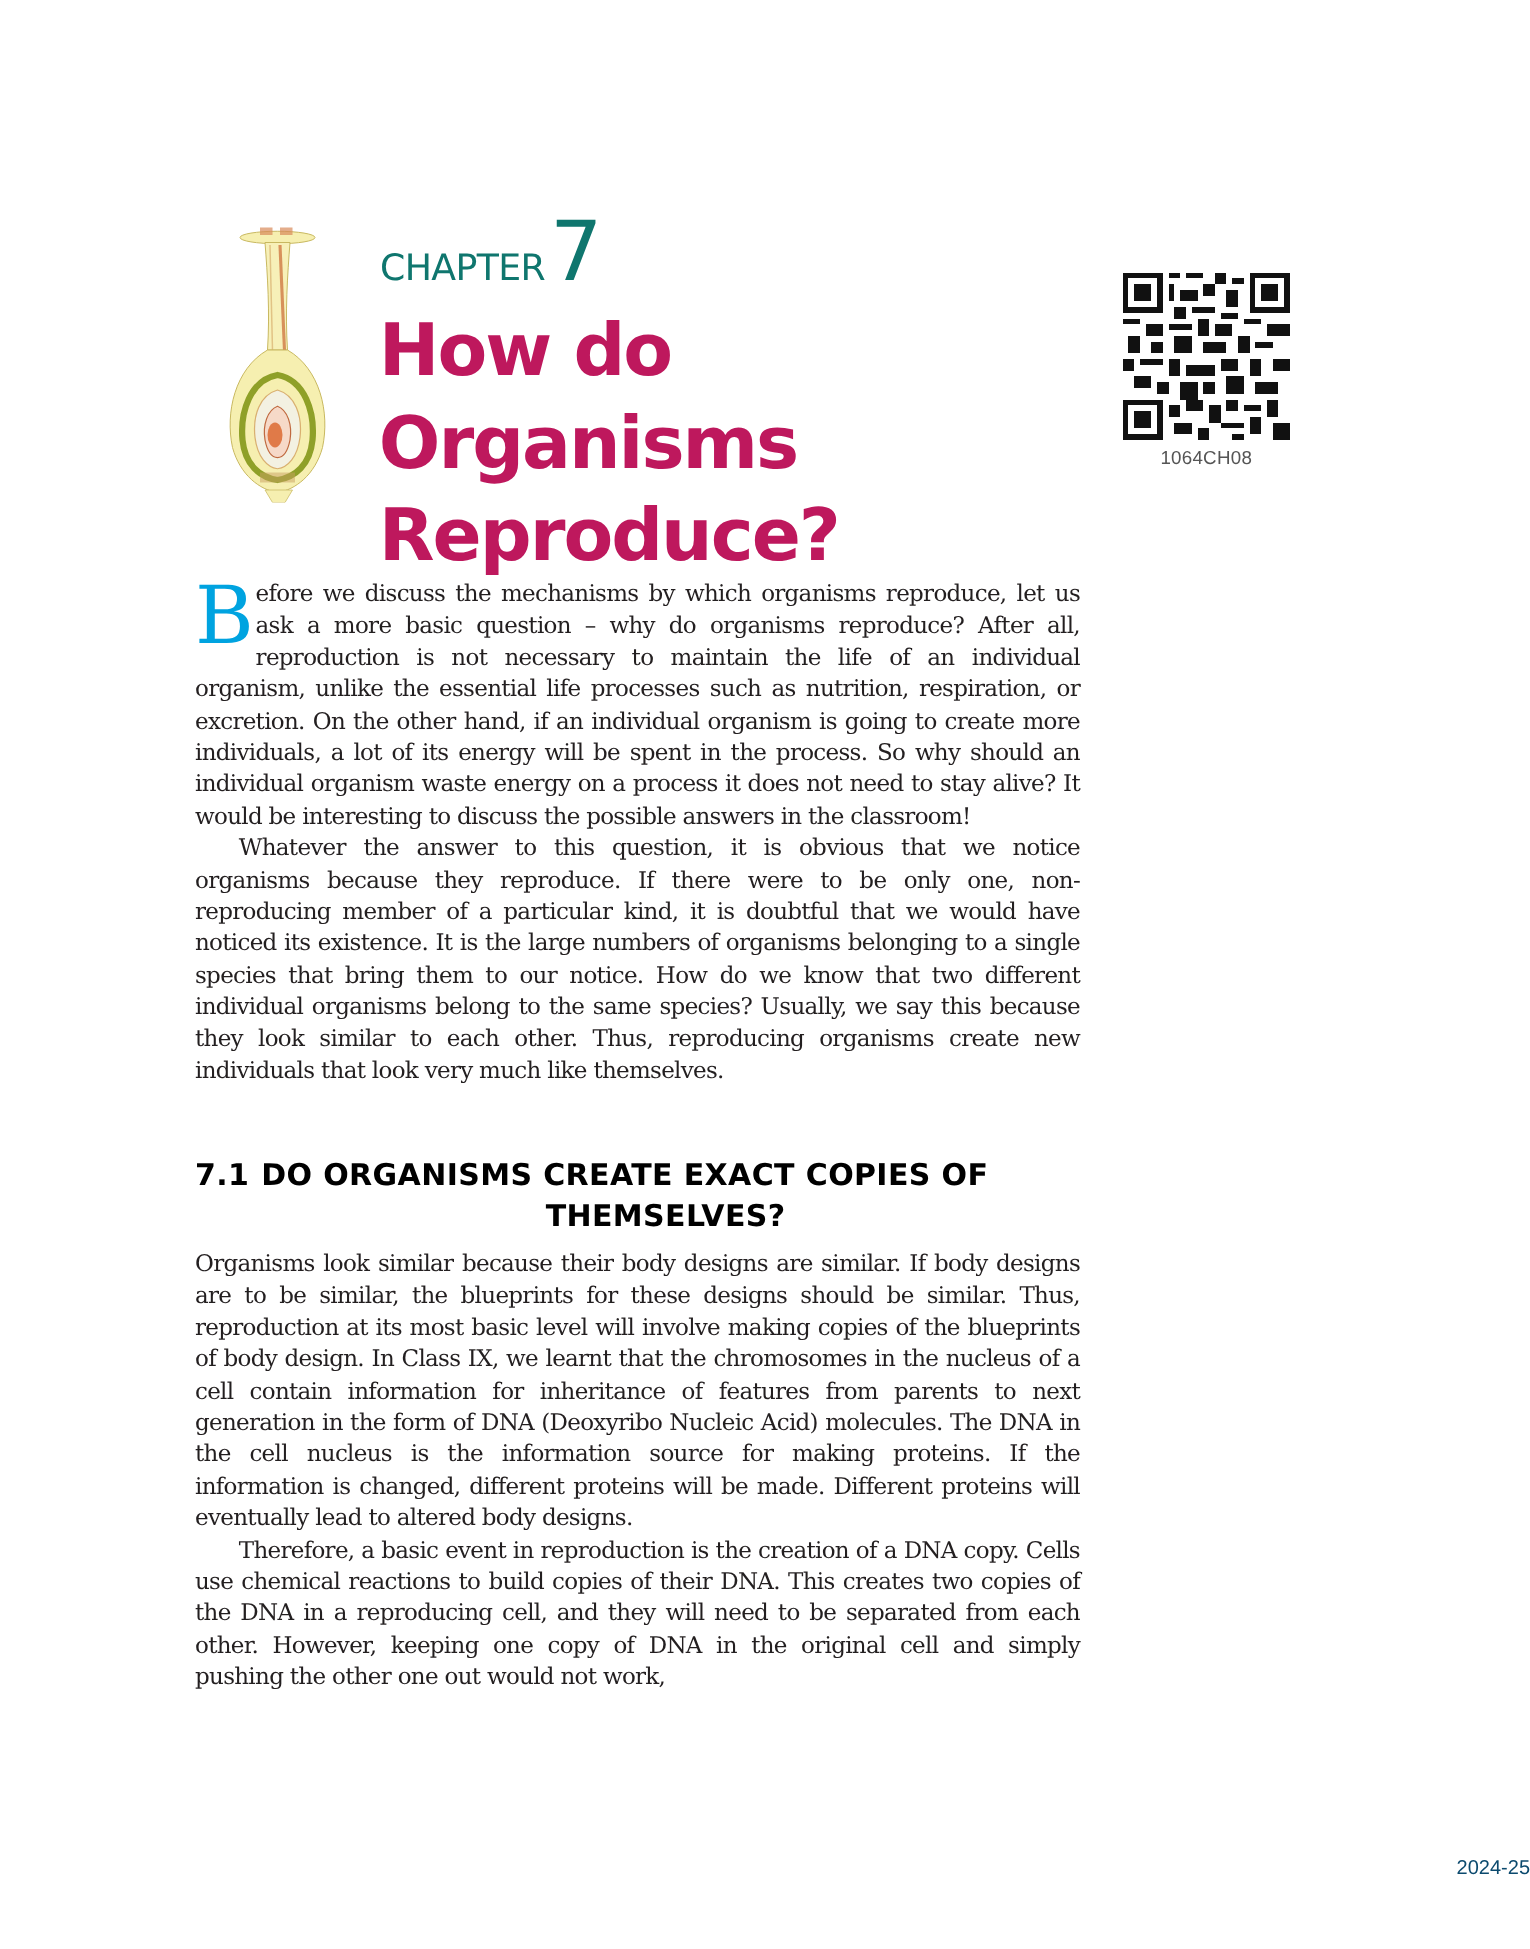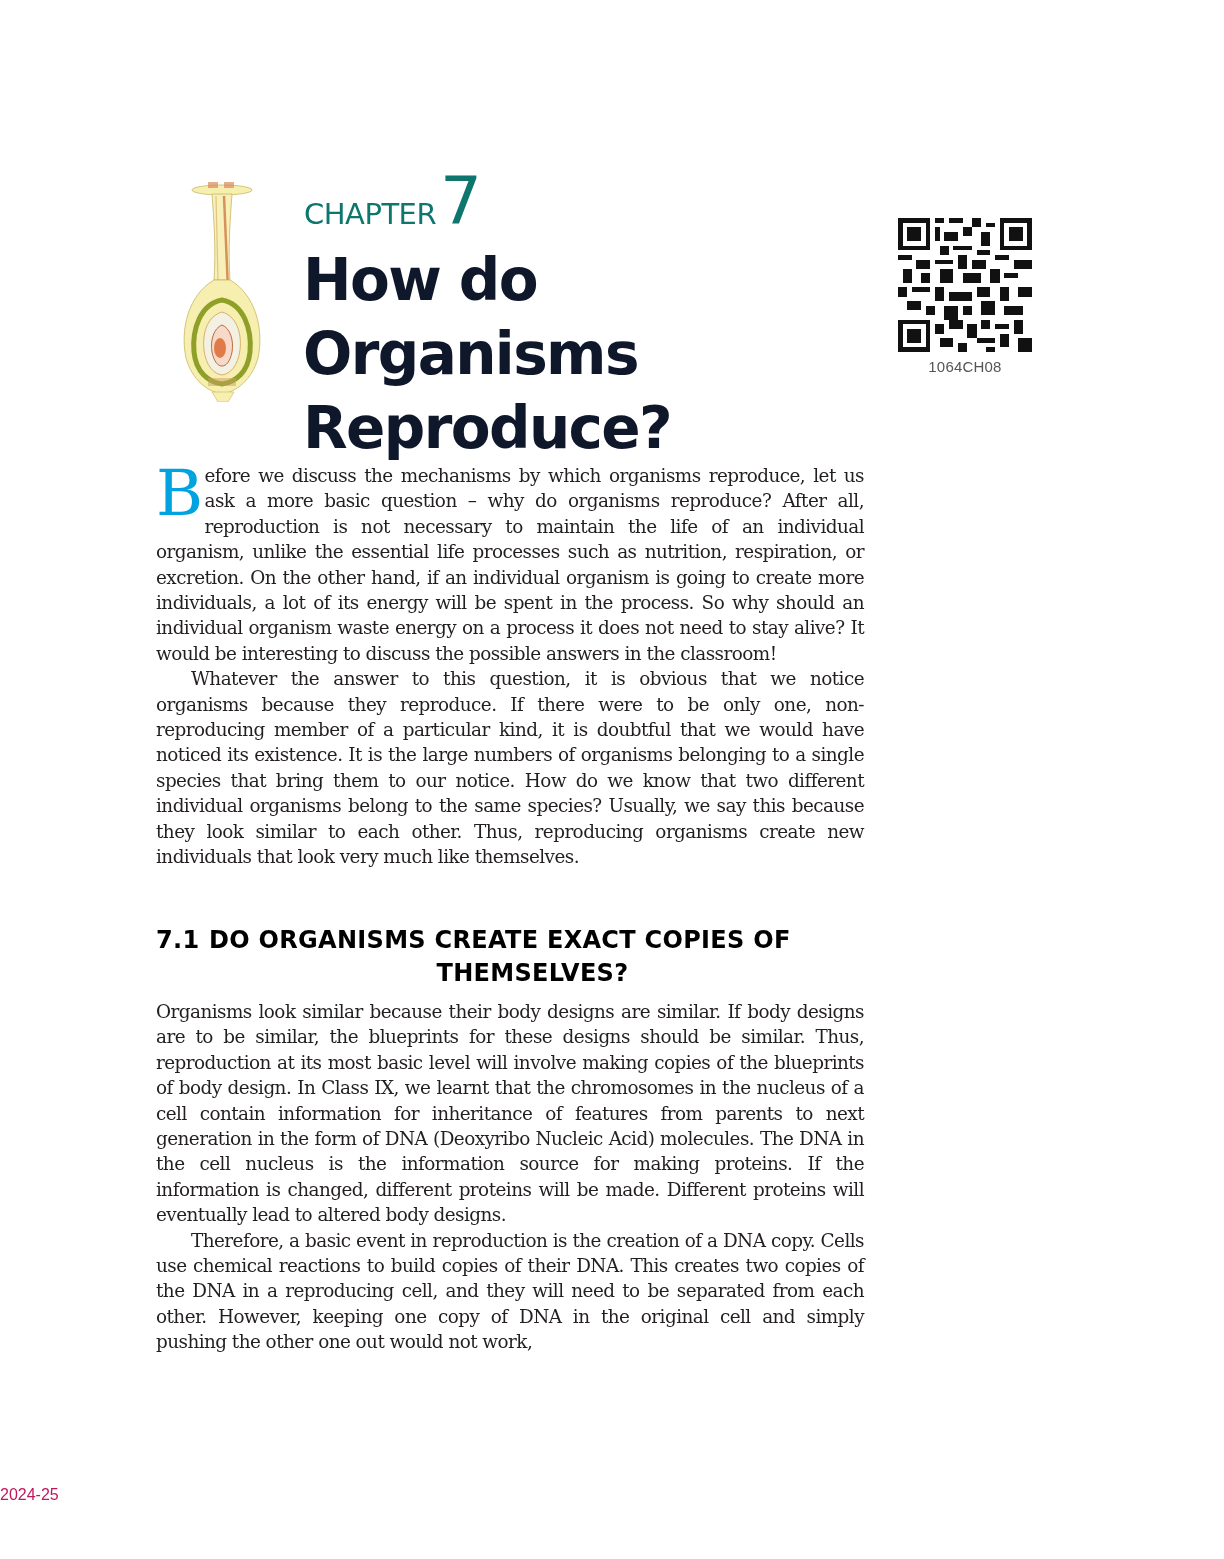--- a/index.html
+++ b/index.html
@@ -31,21 +31,21 @@
       font-size: 29px; letter-spacing: -0.5px; vertical-align: baseline;
     }
     .chapter-num {
       font-size: 66px; line-height: 60px; vertical-align: baseline; margin-left: 4px;
     }
     .chapter-title {
       position: absolute; left: 303px; top: 243px;
       font-family: "DejaVu Sans", "Liberation Sans", sans-serif;
       font-weight: bold;
       font-size: 58px; line-height: 74px;
-      color: #0f172a;
+      color: #be185d;
       letter-spacing: -1.6px;
       width: 560px;
     }
 
     
     .qr-block { position: absolute; left: 898px; top: 218px; width: 134px; }
     .qr-code { width: 134px; height: 134px; display: block; }
     .qr-caption {
       font-family: "Liberation Sans", sans-serif;
       font-size: 15px; color: #555; text-align: center; margin-top: 6px; letter-spacing: 0.2px;
@@ -79,22 +79,22 @@
       font-weight: bold; font-size: 24px; line-height: 33px;
       color: #000000;
       letter-spacing: 0.3px;
     }
     .sec-num { display: inline-block; width: 53px; }
     .sec-line2 { padding-left: 53px; display: block; text-align: center; }
 
     .sec2 { top: 999px; }
 
     .footer {
-      position: absolute; left: 0; top: 1486px; width: 1224px; text-align: left;
-      font-family: "Liberation Sans", sans-serif; font-size: 16px; color: #be185d;
+      position: absolute; left: 0; top: 1486px; width: 1224px; text-align: right;
+      font-family: "Liberation Sans", sans-serif; font-size: 16px; color: #0c4a6e;
     }
   </style>
 </head>
 <body>
 
 <div class="page">
 
   <svg class="pistil" viewBox="0 0 88 222" xmlns="http://www.w3.org/2000/svg">
 
     <ellipse cx="44" cy="10" rx="30" ry="5" fill="#f6efb0" stroke="#c8b860" stroke-width="0.8"></ellipse>

